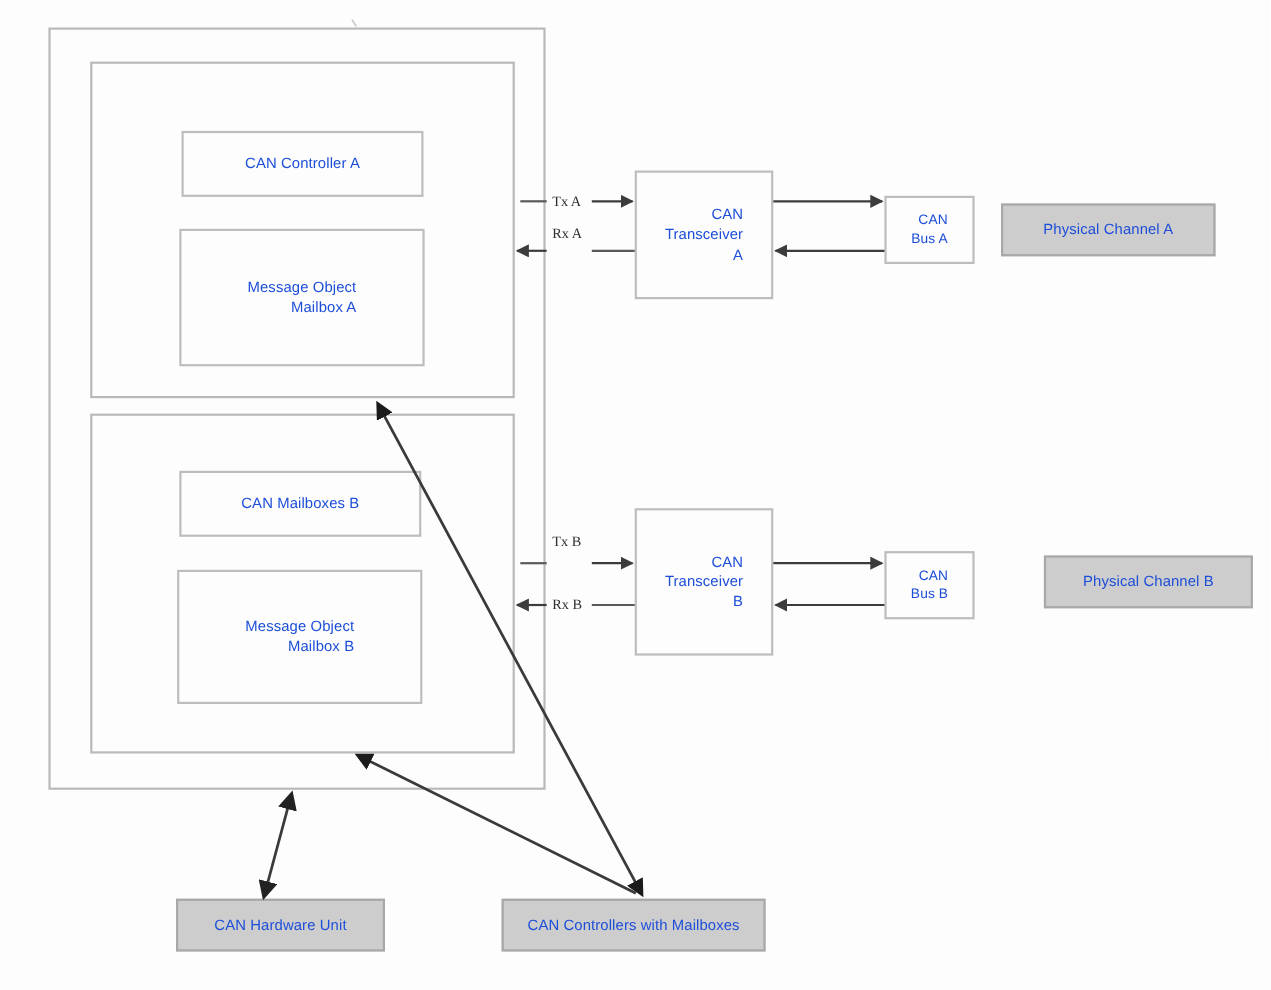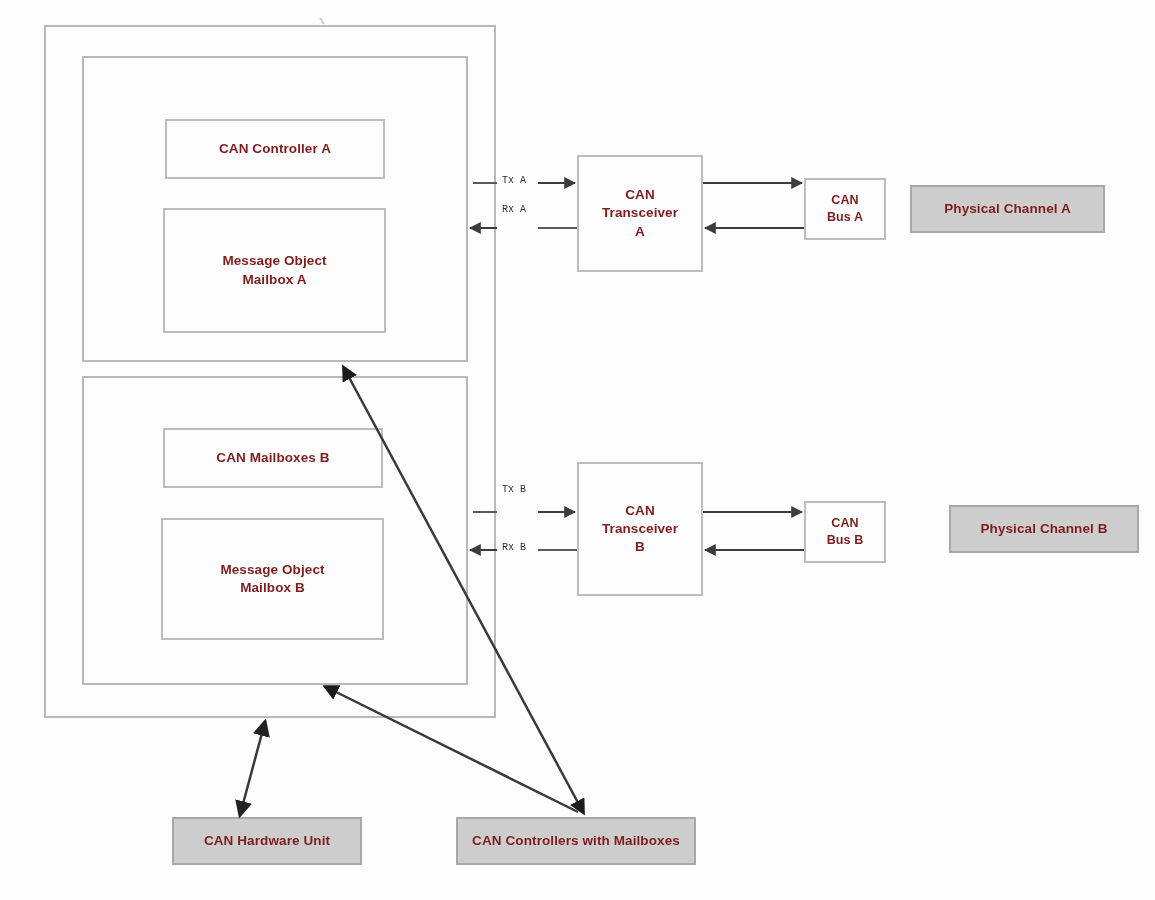--- a/index.html
+++ b/index.html
@@ -15,24 +15,23 @@
     font-family: "Liberation Sans", sans-serif;
     overflow: hidden;
   }
   
   .box {
     position: absolute;
     box-sizing: border-box;
     display: flex;
     align-items: center;
     justify-content: center;
-    text-align: center;
-    color: #7f1d1d;
+    text-align: right;
+    color: #1d4ed8;
     line-height: 1.35;
-    font-weight: bold;
   }
   .frame {
     border: 2px solid #b9b9b9;
     background: transparent;
   }
   .white-box {
     border: 2px solid #bdbdbd;
     background: #fdfdfd;
   }
   .gray-box {
@@ -43,23 +42,23 @@
     font-size: 13.5px;
     letter-spacing: .1px;
     white-space: pre-line;
   }
   .lbl-sm {
     font-size: 12.5px;
   }
   
   .sig {
     position: absolute;
-    font-size: 10px;
+    font-size: 13px;
     color: #2e2e2e;
-    font-family: Liberation Mono, monospace;
+    font-family: Liberation Serif, serif;
     white-space: nowrap;
   }
   
   #wires {
     position: absolute;
     left: 0;
     top: 0;
     width: 1155px;
     height: 900px;
     pointer-events: none;
@@ -117,21 +116,21 @@
   </div>
 
   <div class="box gray-box lbl" style="left:910px; top:185px; width:195px; height:48px;">
     <span>Physical Channel A</span>
   </div>
 
   <div class="box gray-box lbl" style="left:913px; top:505px; width:190px; height:48px;margin-left:36px;">
     <span>Physical Channel B</span>
   </div>
 
-  <div class="box gray-box lbl" style="left:160px; top:817px; width:190px; height:48px;margin-left:12px;">
+  <div class="box gray-box lbl" style="left:160px; top:817px; width:190px; height:48px;">
     <span>CAN Hardware Unit</span>
   </div>
 
   <div class="box gray-box lbl" style="left:456px; top:817px; width:240px; height:48px;">
     <span>CAN Controllers with Mailboxes</span>
   </div>
 
   <div class="sig" style="left:502px; top:175px;">
     <span>Tx A</span>
   </div>

